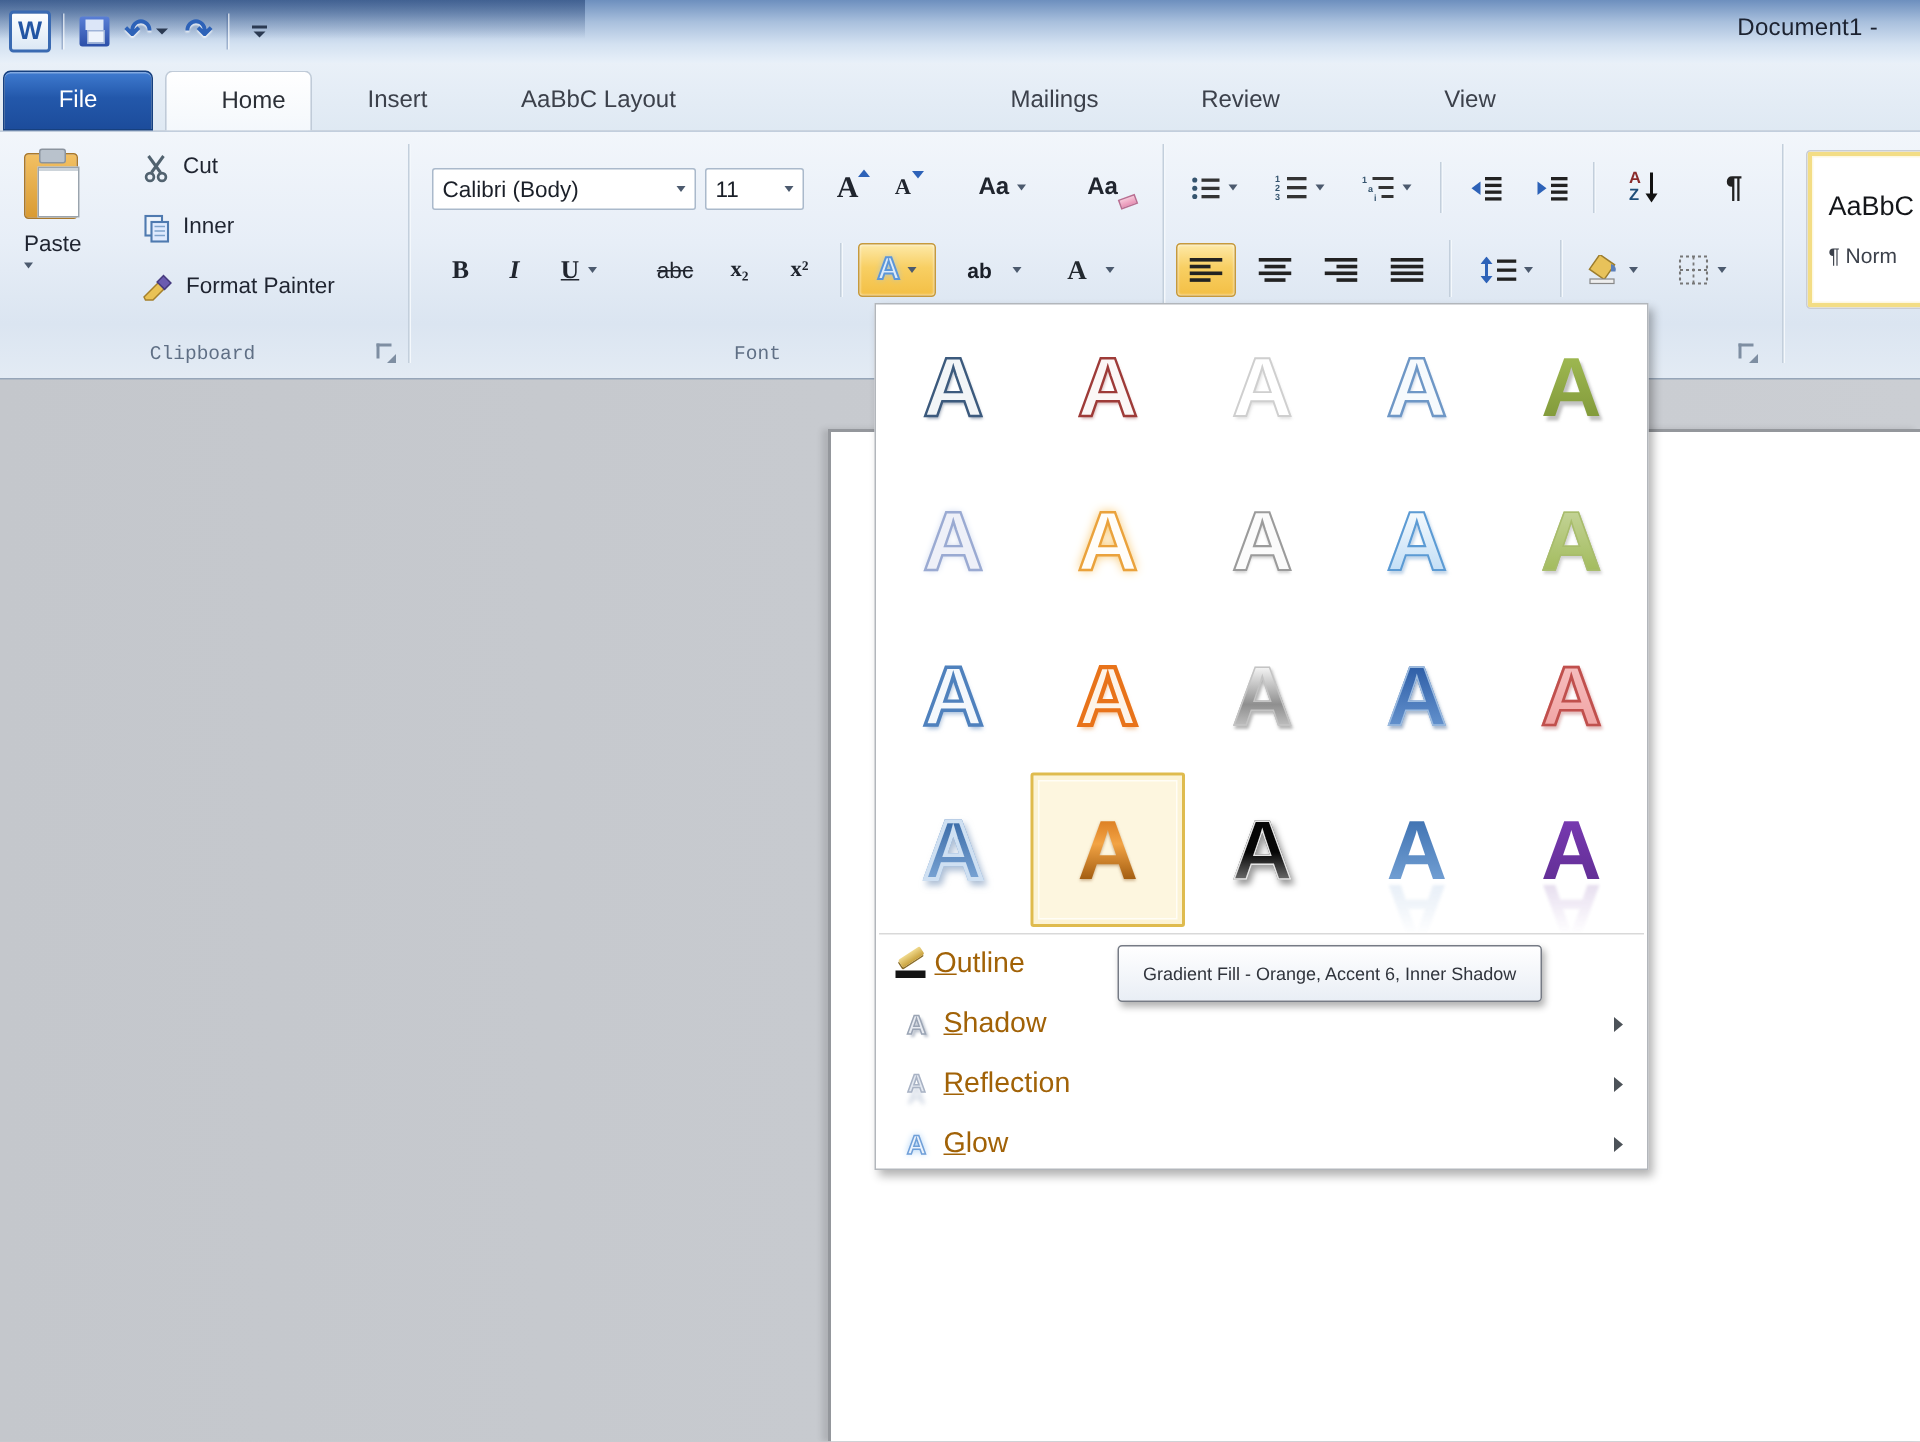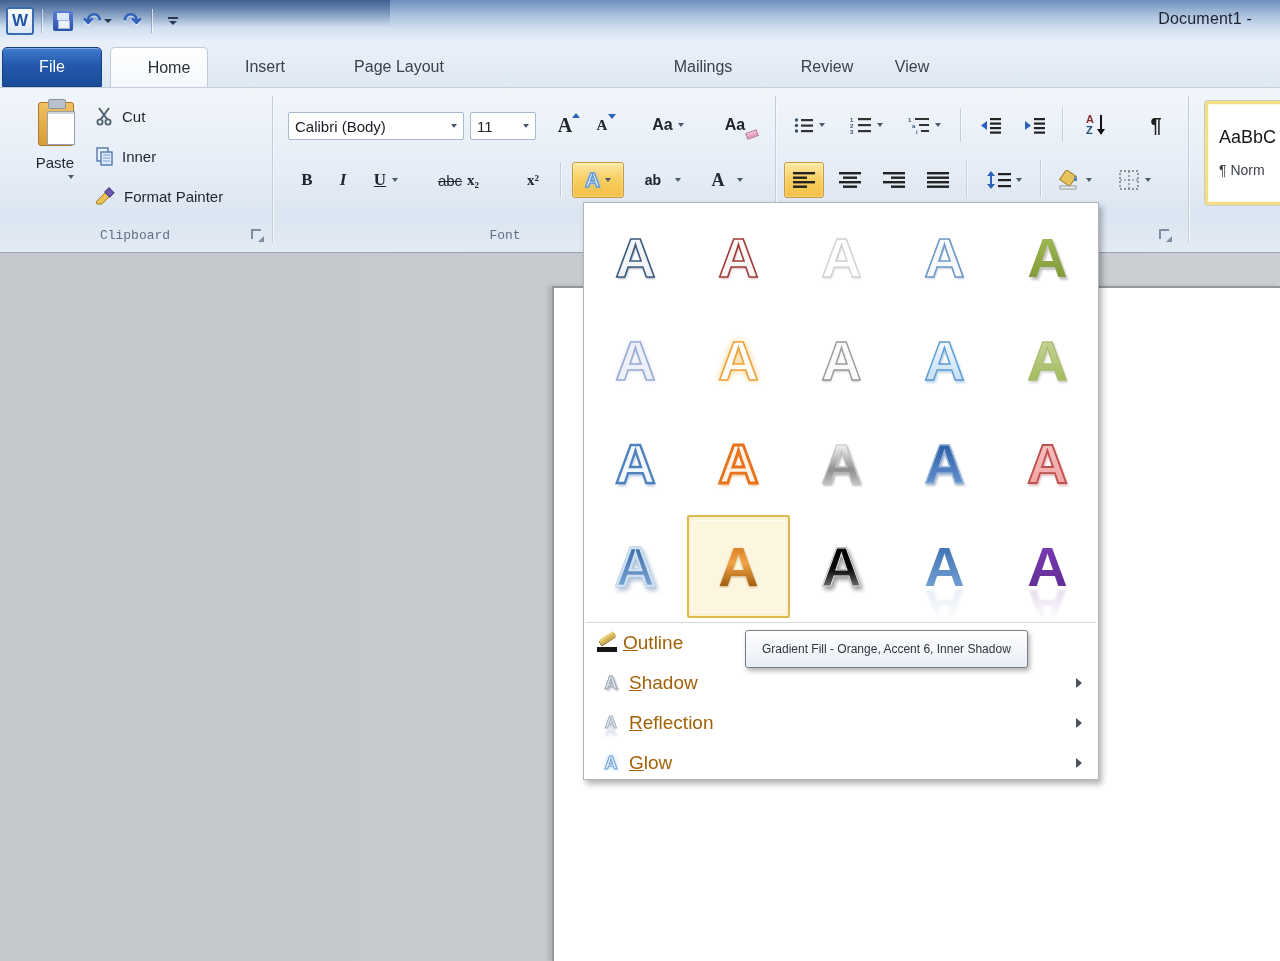--- a/index.html
+++ b/index.html
@@ -44,27 +44,27 @@
   .launcher::before { content:""; position:absolute; left:1px; top:1px; width:8px; height:8px;
     border-left:2px solid #7e8ea2; border-top:2px solid #7e8ea2; }
   .launcher::after { content:""; position:absolute; right:0; bottom:0; width:0; height:0;
     border-left:6px solid transparent; border-top:6px solid transparent; border-right:6px solid #7e8ea2; transform:rotate(0deg); }
 
   .rbtn { position:absolute; display:flex; align-items:center; justify-content:center; border-radius:3px; }
   .rbtn.hl { background:linear-gradient(#fde9a8,#f8cf63 45%,#f3bf45); border:1px solid #c79a3c; box-shadow:inset 0 0 2px #fff; }
   .drop { width:0; height:0; border-left:3.5px solid transparent; border-right:3.5px solid transparent; border-top:4px solid #4c5a6e; }
 
   
-  .paste-btn { position:absolute; left:16px; top:10px; width:58px; height:112px; display:flex; flex-direction:column; align-items:flex-end; }
+  .paste-btn { position:absolute; left:16px; top:10px; width:58px; height:112px; display:flex; flex-direction:column; align-items:flex-start; }
   .clipboard-ico { width:36px; height:44px; background:linear-gradient(#f2c063,#d99b33); border:1px solid #a9782c; border-radius:3px; position:relative; margin-top:4px; }
   .clipboard-ico::before { content:""; position:absolute; left:9px; top:-4px; width:16px; height:8px; background:#b9c2cc; border:1px solid #8b949e; border-radius:2px; }
   .clipboard-ico::after { content:""; position:absolute; left:8px; top:8px; width:26px; height:32px; background:#fff; border:1px solid #9aa4ae;
     box-shadow:inset 0 5px 0 -3px #cdd4da, inset 0 10px 0 -8px #cdd4da; }
   .paste-label { font-size:15px; color:#1f2430; margin-top:8px; }
-  .small-row { position:absolute; left:94px; height:28px; display:flex; align-items:center; gap:8px; }
+  .small-row { position:absolute; left:94px; height:28px; display:flex; align-items:flex-start; gap:8px; }
   .small-row .lbl { font-size:15px; color:#1f2430; white-space:nowrap; }
 
   
   .combo { position:absolute; height:28px; background:#fff; border:1px solid #aab9cb; border-radius:2px;
     display:flex; align-items:center; font-size:15px; color:#1a1f28; padding:0 6px; justify-content:space-between; }
   .glyph-btn { font-size:17px; color:#20252e; }
   .fmt { font-family:"Liberation Serif", serif; font-weight:bold; }
   .texteffect-a { font-weight:bold; font-size:21px; color:#ddebfa; -webkit-text-stroke:1.3px #5c96d8; text-shadow:0 0 4px #9cc4ee; }
   .hl-ab { font-size:14px; font-weight:bold; color:#1a1f28; position:relative; }
   .fc-a { font-size:18px; font-weight:bold; color:#23292f; position:relative; font-family:"Liberation Serif",serif; }
@@ -165,24 +165,24 @@
       <span class="mini-drop" style="margin:0"></span>
     </div>
   </div>
   <div class="win-title">Document1 -</div>
 </div>
 
 <div class="tabrow">
   <div class="tab file" style="left:2px;width:100px;">File</div>
   <div class="tab active" style="left:110px;width:98px;">Home</div>
   <div class="tab" style="left:216px;width:98px;">Insert</div>
-  <div class="tab" style="left:322px;width:154px;">Page Layout</div>
+  <div class="tab" style="left:322px;width:154px;">AaBbC Layout</div>
   <div class="tab" style="left:644px;width:118px;">Mailings</div>
   <div class="tab" style="left:772px;width:110px;">Review</div>
-  <div class="tab" style="left:868px;width:88px;">View</div>
+  <div class="tab" style="left:936px;width:88px;">View</div>
 </div>
 
 <div class="ribbon">
 
   <div class="paste-btn">
     <span class="clipboard-ico"></span>
     <span class="paste-label">Paste</span>
     <span class="drop" style="margin-top:4px"></span>
   </div>
   <div class="small-row" style="top:14px;">
@@ -246,21 +246,21 @@
   <div class="rbtn" style="left:330px;top:76px;width:26px;height:32px;">
     <span class="glyph-btn fmt" style="font-style:italic">I</span>
   </div>
   <div class="rbtn" style="left:364px;top:76px;width:44px;height:32px;gap:6px;">
     <span class="glyph-btn fmt" style="text-decoration:underline">U</span>
     <span class="drop"></span>
   </div>
   <div class="rbtn" style="left:430px;top:76px;width:40px;height:32px;">
     <span class="glyph-btn" style="font-size:15px;text-decoration:line-through">abc</span>
   </div>
-  <div class="rbtn" style="left:456px;top:76px;width:34px;height:32px;">
+  <div class="rbtn" style="left:476px;top:76px;width:34px;height:32px;">
     <span class="glyph-btn fmt" style="font-size:15px">x₂</span>
   </div>
   <div class="rbtn" style="left:516px;top:76px;width:34px;height:32px;">
     <span class="glyph-btn fmt" style="font-size:15px">x²</span>
   </div>
   <div class="group-sep" style="left:560px;top:74px;height:36px;"></div>
   <div class="rbtn hl" style="left:572px;top:74px;width:52px;height:36px;gap:5px;">
     <span class="texteffect-a">A</span>
     <span class="drop"></span>
   </div>

